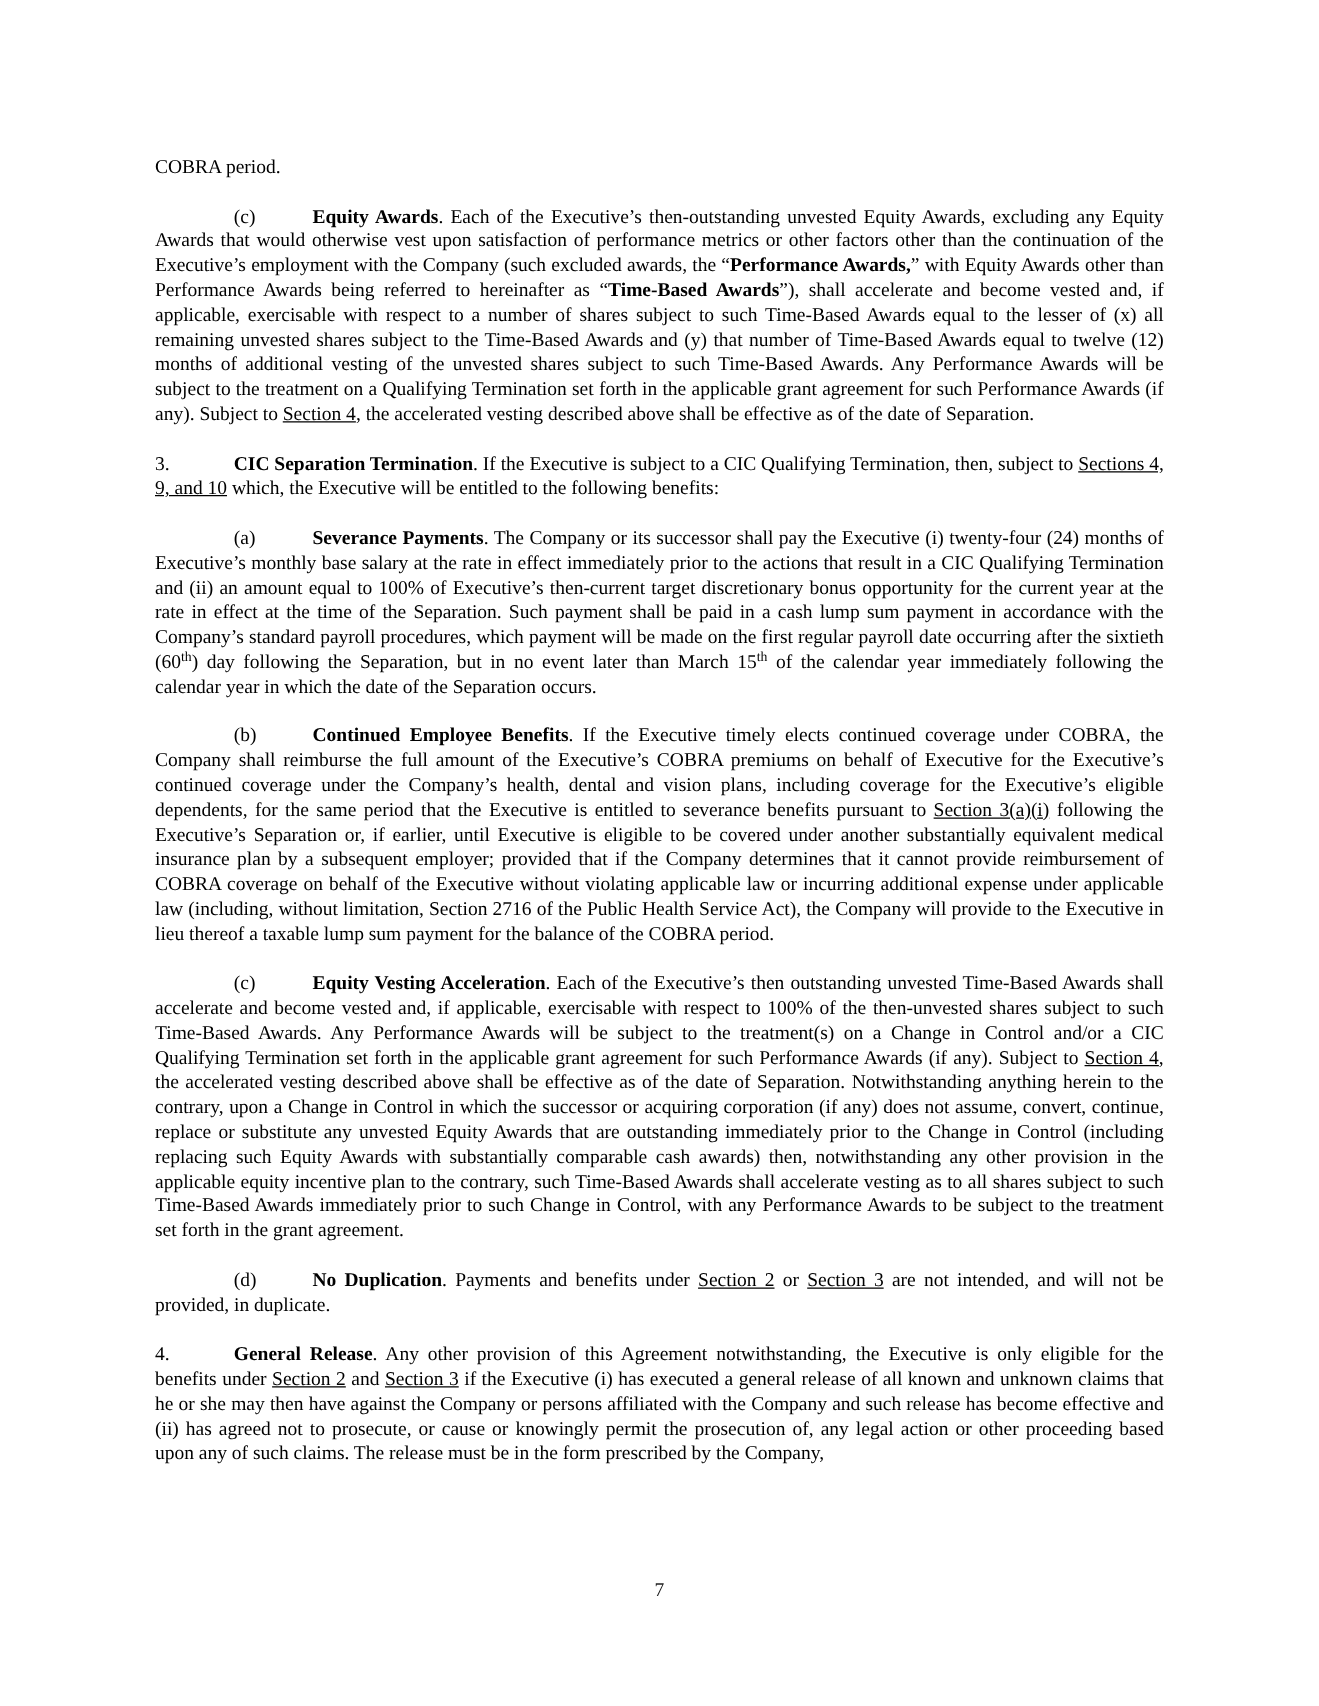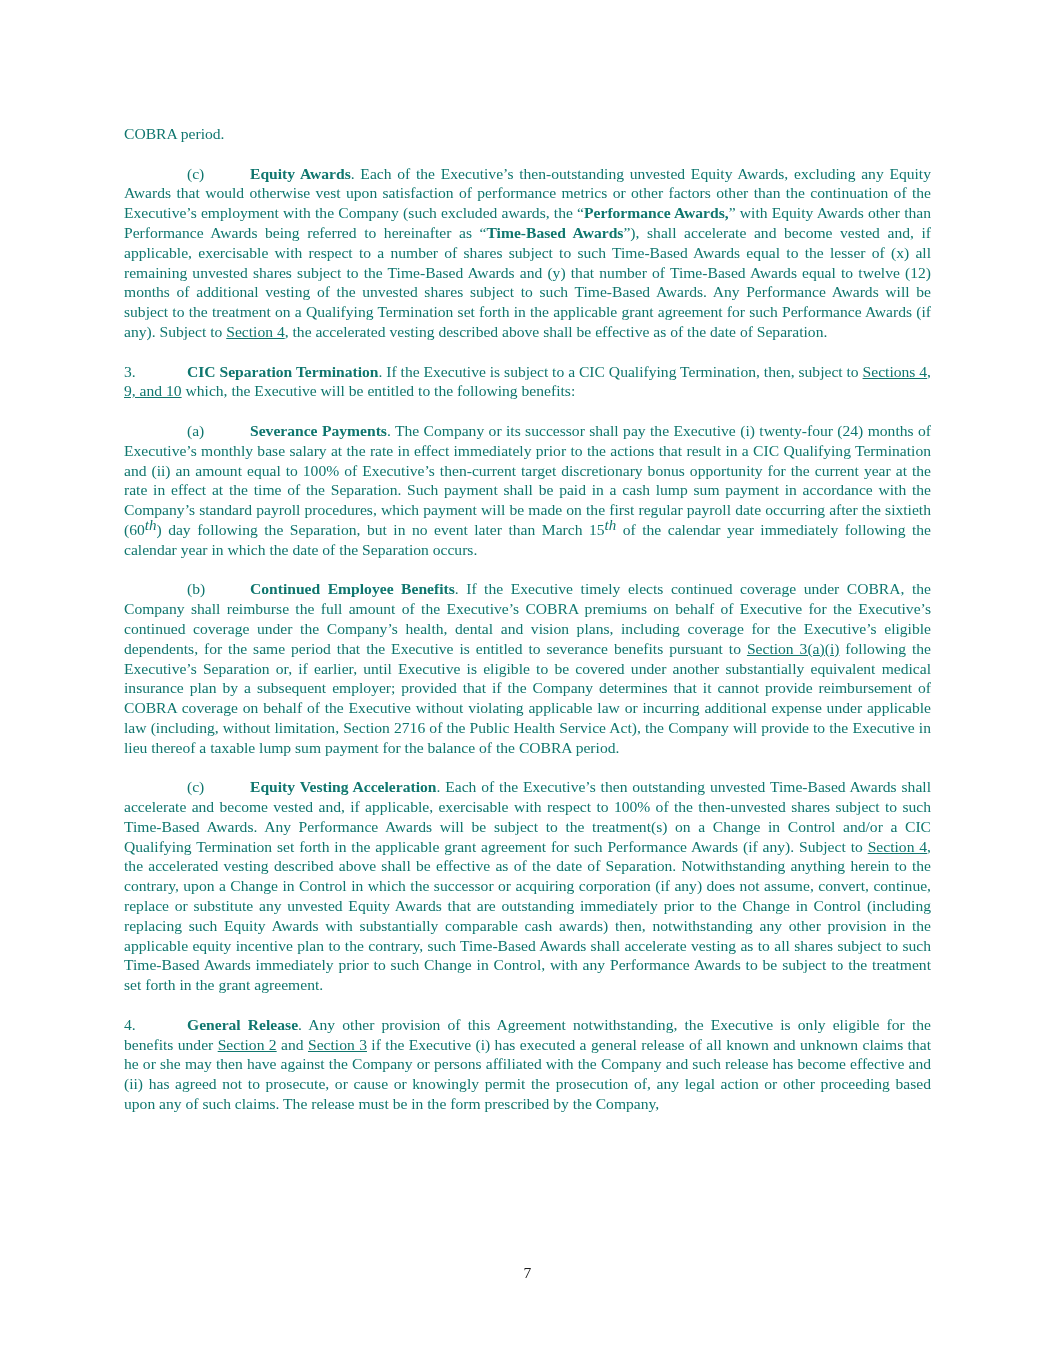--- a/index.html
+++ b/index.html
@@ -1,38 +1,39 @@
 <!DOCTYPE html>
 <html><head>
 <meta charset="utf-8">
 <style>
   html, body { margin: 0; padding: 0; background: #ffffff; }
   body { width: 1055px; height: 1365px; position: relative; overflow: hidden; }
   .page {
     position: absolute; left: 124px; top: 124px; width: 807px;
     font-family: "Liberation Serif", serif; font-size: 15.6px; line-height: 19.8px;
-    color: #0f766e; text-align: justify;
+    color: #000000; text-align: justify;
   }
   .para { margin: 0 0 19.8px 0; }
   .para.indent-label .label { display: inline-block; width: 63px; margin-left: 63px; }
   .para.section-label .label { display: inline-block; width: 63px; }
   .b { font-weight: bold; }
   .i { }
   .u { text-decoration: underline; }
-  sup { font-size: 15px; line-height: 0; vertical-align: 5px; font-style: italic; }
+  sup { font-size: 11px; line-height: 0; vertical-align: 5px; }
   .page-number {
     position: absolute; left: 0; width: 1055px; top: 1264px; text-align: center;
     font-family: "Liberation Serif", serif; font-size: 15.6px; color: #1a1a1a;
   }
 </style>
 </head>
 <body>
 
 <div class="page" id="doc-body">
     <p class="para plain"><span>COBRA period.</span></p>
     <p class="para indent-label"><span class="label">(c)</span><span class="b">Equity Awards</span><span>.  Each of the Executive’s then-outstanding unvested Equity Awards, excluding any Equity Awards that would otherwise vest upon satisfaction of performance metrics or other factors other than the continuation of the Executive’s employment with the Company (such excluded awards, the “</span><span class="b">Performance Awards,</span><span>” with Equity Awards other than Performance Awards being referred to hereinafter as “</span><span class="b">Time-Based Awards</span><span>”), shall accelerate and become vested and, if applicable, exercisable with respect to a number of shares subject to such Time-Based Awards equal to the </span><span class="i">lesser</span><span> of (x) all remaining unvested shares subject to the Time-Based Awards and (y) that number of Time-Based Awards equal to twelve (12) months of additional vesting of the unvested shares subject to such Time-Based Awards.  Any Performance Awards will be subject to the treatment on a Qualifying Termination set forth in the applicable grant agreement for such Performance Awards (if any).  Subject to </span><span class="u">Section 4</span><span>, the accelerated vesting described above shall be effective as of the date of Separation.</span></p>
     <p class="para section-label"><span class="label">3.</span><span class="b">CIC Separation Termination</span><span>.  If the Executive is subject to a CIC Qualifying Termination, then, subject to </span><span class="u">Sections 4, 9, and 10</span><span> which, the Executive will be entitled to the following benefits:</span></p>
     <p class="para indent-label"><span class="label">(a)</span><span class="b">Severance Payments</span><span>.  The Company or its successor shall pay the Executive (i) twenty-four (24) months of Executive’s monthly base salary at the rate in effect immediately prior to the actions that result in a CIC Qualifying Termination and (ii) an amount equal to 100% of Executive’s then-current target discretionary bonus opportunity for the current year at the rate in effect at the time of the Separation.  Such payment shall be paid in a cash lump sum payment in accordance with the Company’s standard payroll procedures, which payment will be made on the first regular payroll date occurring after the sixtieth (60</span><sup>th</sup><span>) day following the Separation, but in no event later than March 15</span><sup>th</sup><span> of the calendar year immediately following the calendar year in which the date of the Separation occurs.</span></p>
     <p class="para indent-label"><span class="label">(b)</span><span class="b">Continued Employee Benefits</span><span>.  If the Executive timely elects continued coverage under COBRA, the Company shall reimburse the full amount of the Executive’s COBRA premiums on behalf of Executive for the Executive’s continued coverage under the Company’s health, dental and vision plans, including coverage for the Executive’s eligible dependents, for the same period that the Executive is entitled to severance benefits pursuant to </span><span class="u">Section 3(a)(i)</span><span> following the Executive’s Separation or, if earlier, until Executive is eligible to be covered under another substantially equivalent medical insurance plan by a subsequent employer; provided that if the Company determines that it cannot provide reimbursement of COBRA coverage on behalf of the Executive without violating applicable law or incurring additional expense under applicable law (including, without limitation, Section 2716 of the Public Health Service Act), the Company will provide to the Executive in lieu thereof a taxable lump sum payment for the balance of the COBRA period.</span></p>
     <p class="para indent-label"><span class="label">(c)</span><span class="b">Equity Vesting Acceleration</span><span>.  Each of the Executive’s then outstanding unvested Time-Based Awards shall accelerate and become vested and, if applicable, exercisable with respect to 100% of the then-unvested shares subject to such Time-Based Awards.  Any Performance Awards will be subject to the treatment(s) on a Change in Control and/or a CIC Qualifying Termination set forth in the applicable grant agreement for such Performance Awards (if any).  Subject to </span><span class="u">Section 4</span><span>, the accelerated vesting described above shall be effective as of the date of Separation.  Notwithstanding anything herein to the contrary, upon a Change in Control in which the successor or acquiring corporation (if any) does not assume, convert, continue, replace or substitute any unvested Equity Awards that are outstanding immediately prior to the Change in Control (including replacing such Equity Awards with substantially comparable cash awards) then, notwithstanding any other provision in the applicable equity incentive plan to the contrary, such Time-Based Awards shall accelerate vesting as to all shares subject to such Time-Based Awards immediately prior to such Change in Control, with any Performance Awards to be subject to the treatment set forth in the grant agreement.</span></p>
+    <p class="para indent-label"><span class="label">(d)</span><span class="b">No Duplication</span><span>.  Payments and benefits under </span><span class="u">Section 2</span><span> or </span><span class="u">Section 3</span><span> are not intended, and will not be provided, in duplicate.</span></p>
     <p class="para section-label"><span class="label">4.</span><span class="b">General Release</span><span>.  Any other provision of this Agreement notwithstanding, the Executive is only eligible for the benefits under </span><span class="u">Section 2</span><span> and </span><span class="u">Section 3</span><span> if the Executive (i) has executed a general release of all known and unknown claims that he or she may then have against the Company or persons affiliated with the Company and such release has become effective and (ii) has agreed not to prosecute, or cause or knowingly permit the prosecution of, any legal action or other proceeding based upon any of such claims.  The release must be in the form prescribed by the Company,</span></p>
   </div>
 <div class="page-number">7</div>
 
 </body></html>

